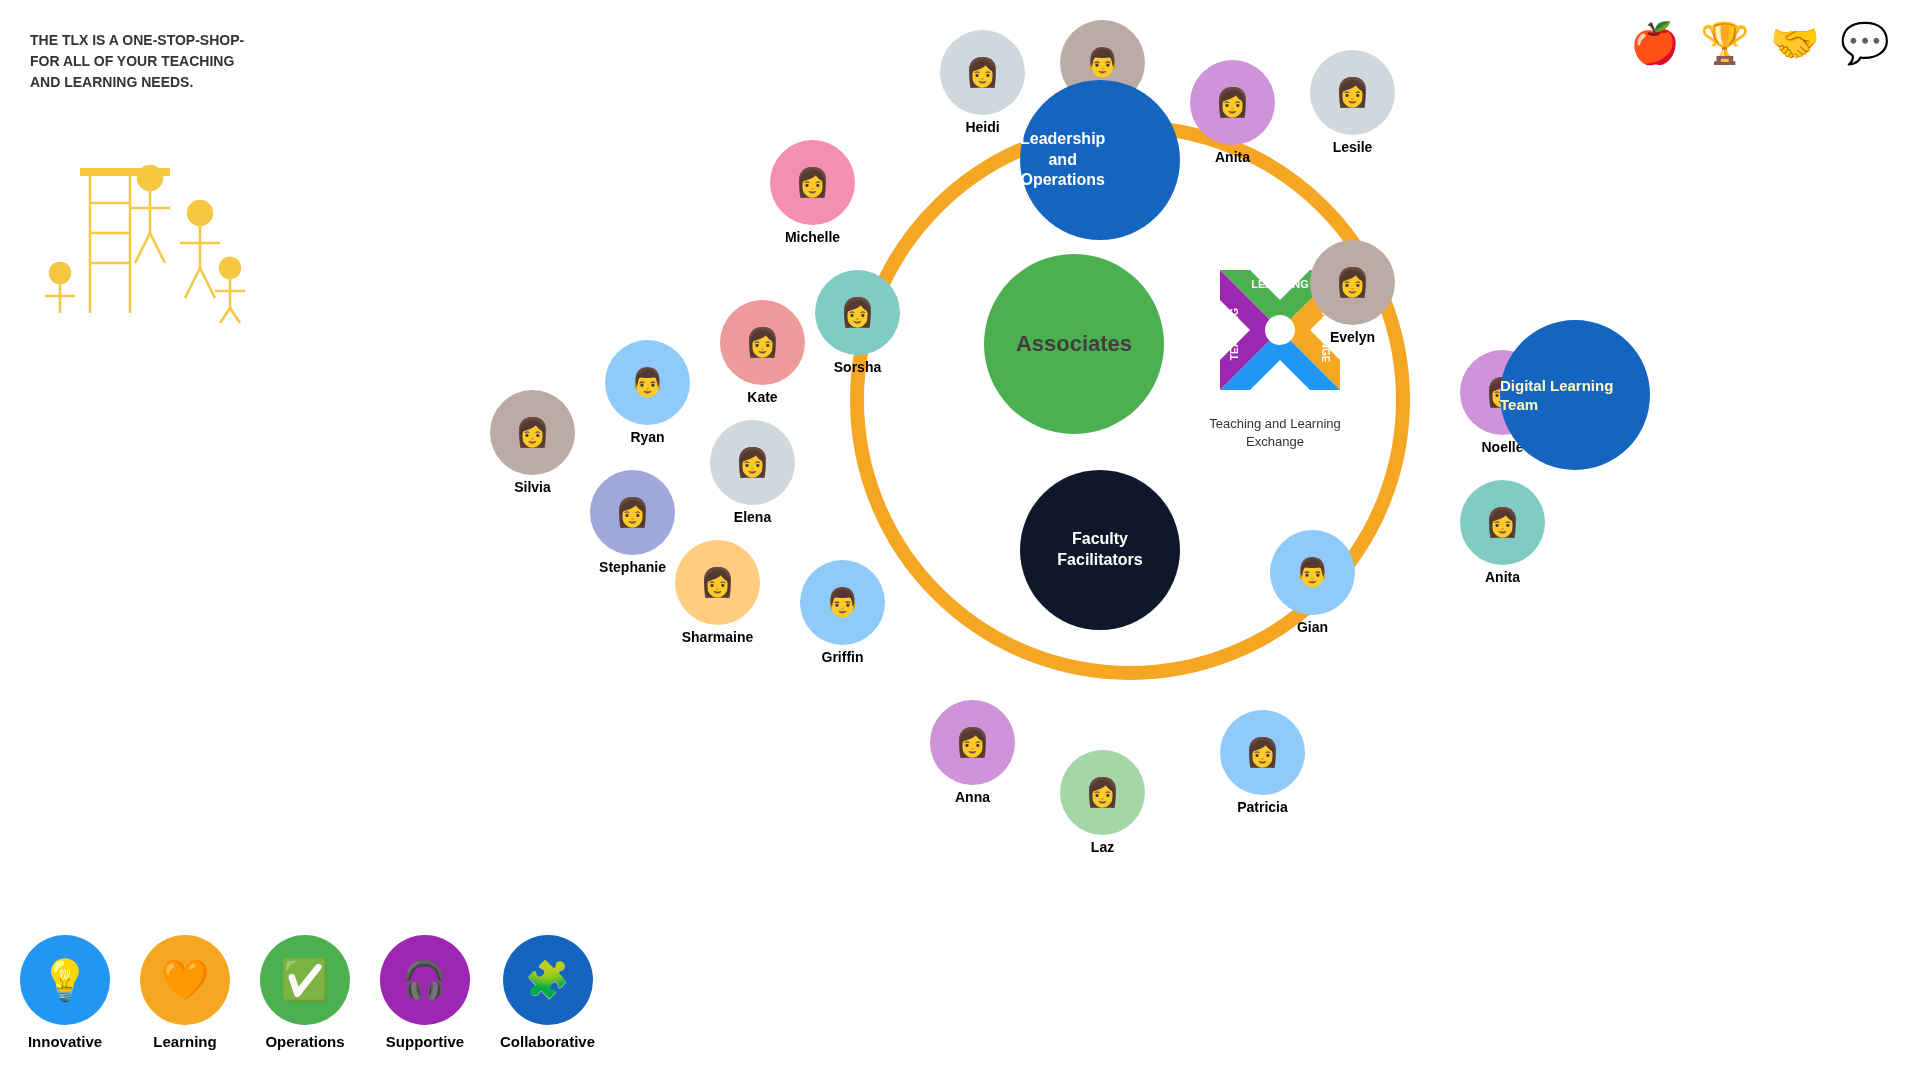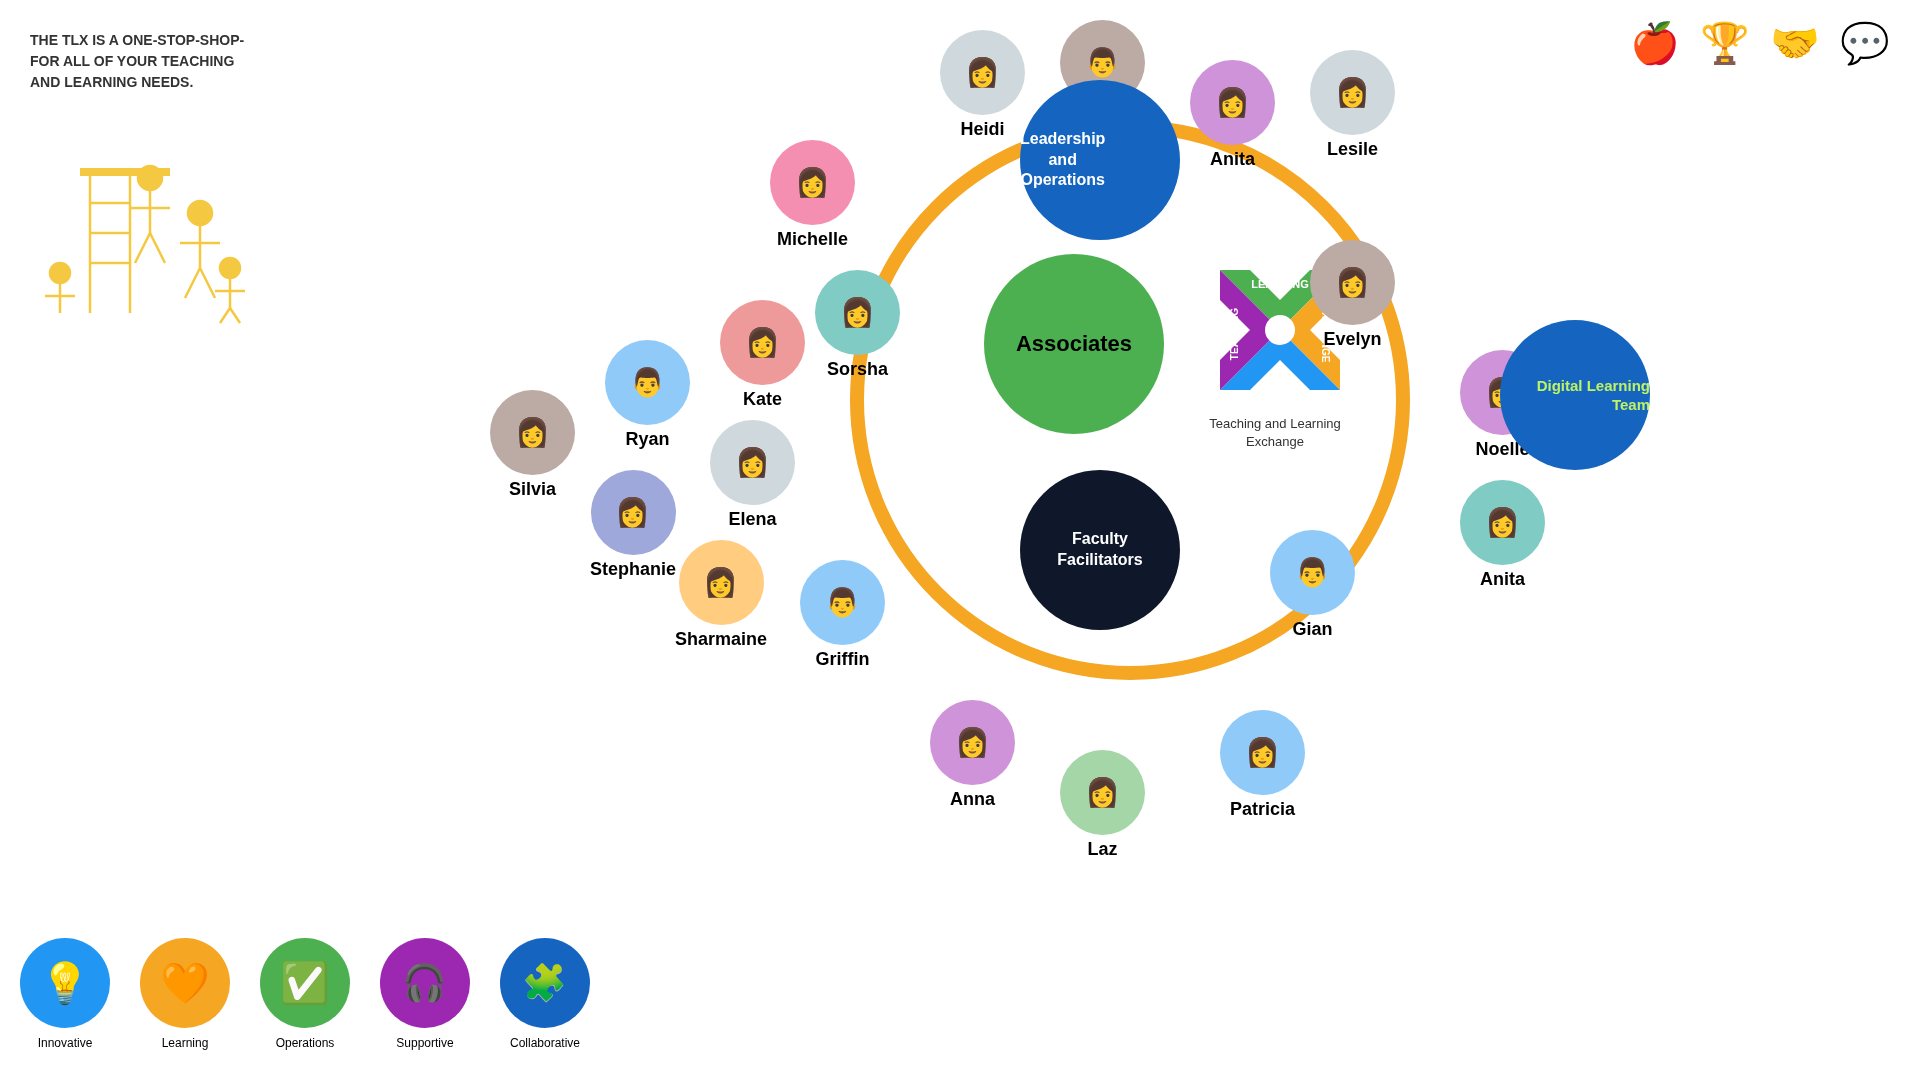--- a/index.html
+++ b/index.html
@@ -57,22 +57,22 @@
     .value-circle {
       width: 90px;
       height: 90px;
       border-radius: 50%;
       display: flex;
       align-items: center;
       justify-content: center;
       font-size: 36px;
     }
     .value-label {
-      font-size: 12px;
-      font-weight: 400;
+      font-size: 15px;
+      font-weight: 700;
       color: #000;
     }
 
     
     .chart-area {
       position: absolute;
       left: 400px;
       top: 0;
       width: 1500px;
       height: 1080px;
@@ -100,21 +100,21 @@
       border-radius: 50%;
       background: #4CAF50;
       display: flex;
       align-items: center;
       justify-content: center;
       z-index: 10;
     }
     .center-circle-label {
       font-size: 22px;
       font-weight: 700;
-      color: #000000;
+      color: #404040;
       text-align: center;
     }
 
     
     .leadership-circle {
       position: absolute;
       left: 620px;
       top: 80px;
       width: 160px;
       height: 160px;
@@ -164,22 +164,22 @@
       border-radius: 50%;
       background: #1565C0;
       display: flex;
       align-items: center;
       justify-content: center;
       z-index: 10;
     }
     .digital-label {
       font-size: 15px;
       font-weight: 700;
-      color: #bef264;
-      text-align: right;
+      color: #fef9c3;
+      text-align: left;
       line-height: 1.3;
     }
 
     
     .person {
       position: absolute;
       display: flex;
       flex-direction: column;
       align-items: center;
       gap: 4px;
@@ -188,21 +188,21 @@
       border-radius: 50%;
       overflow: hidden;
       background: #ddd;
       display: flex;
       align-items: center;
       justify-content: center;
       font-size: 28px;
     }
     .avatar-md { width: 85px; height: 85px; }
     .person-name {
-      font-size: 18px;
+      font-size: 14px;
       font-weight: 600;
       color: #000;
       text-align: center;
     }
 
     
     .tlx-logo {
       position: absolute;
       left: 800px;
       top: 250px;

